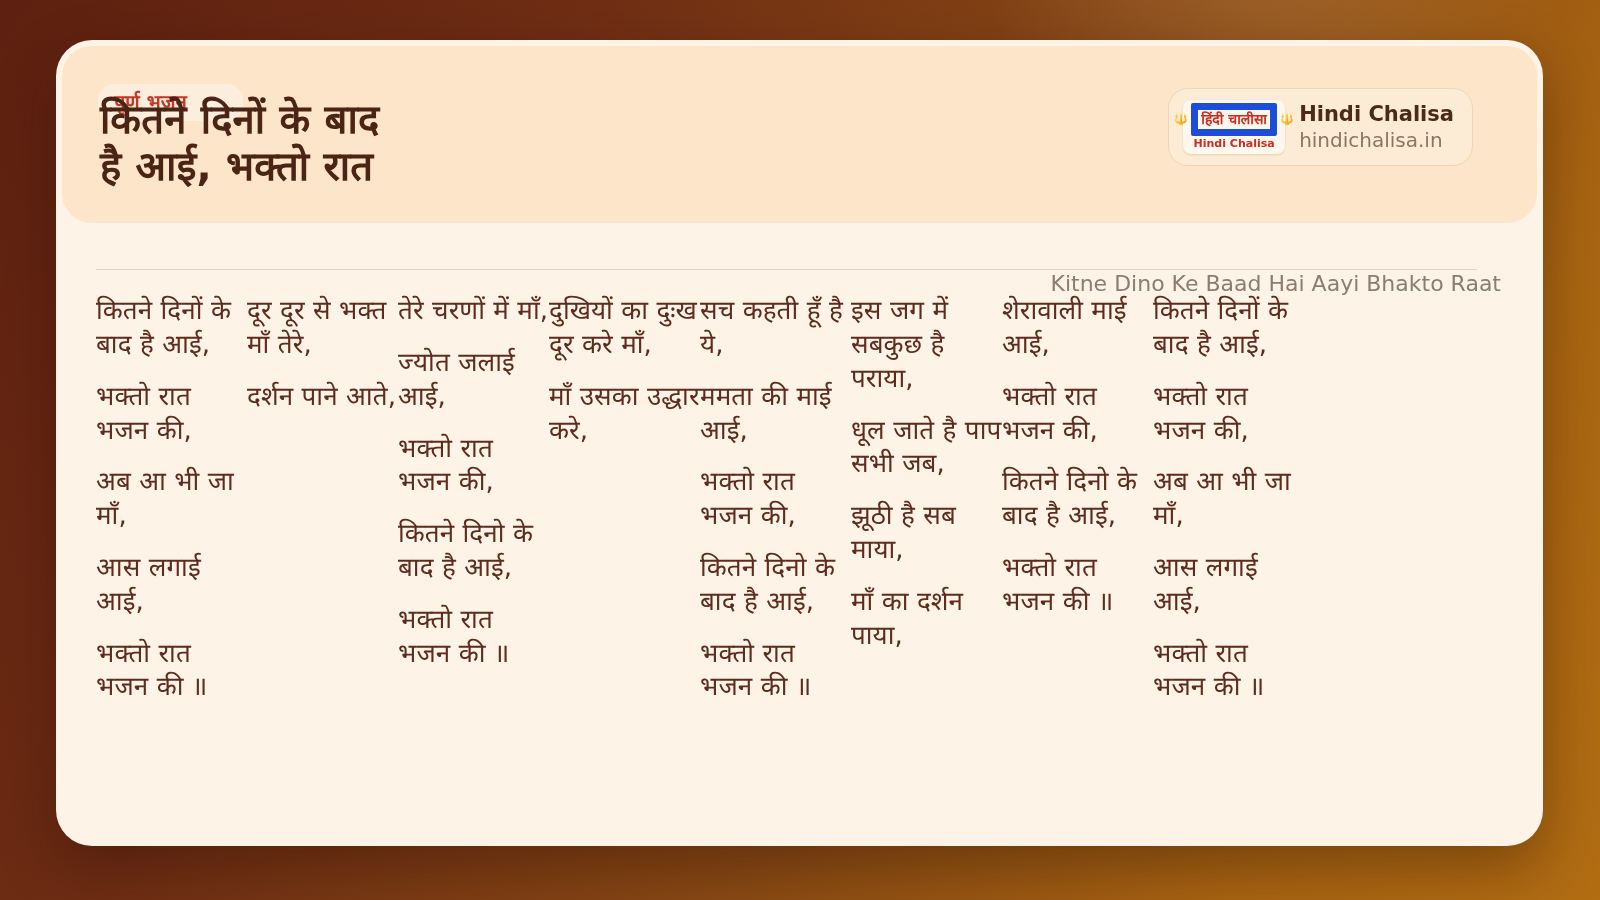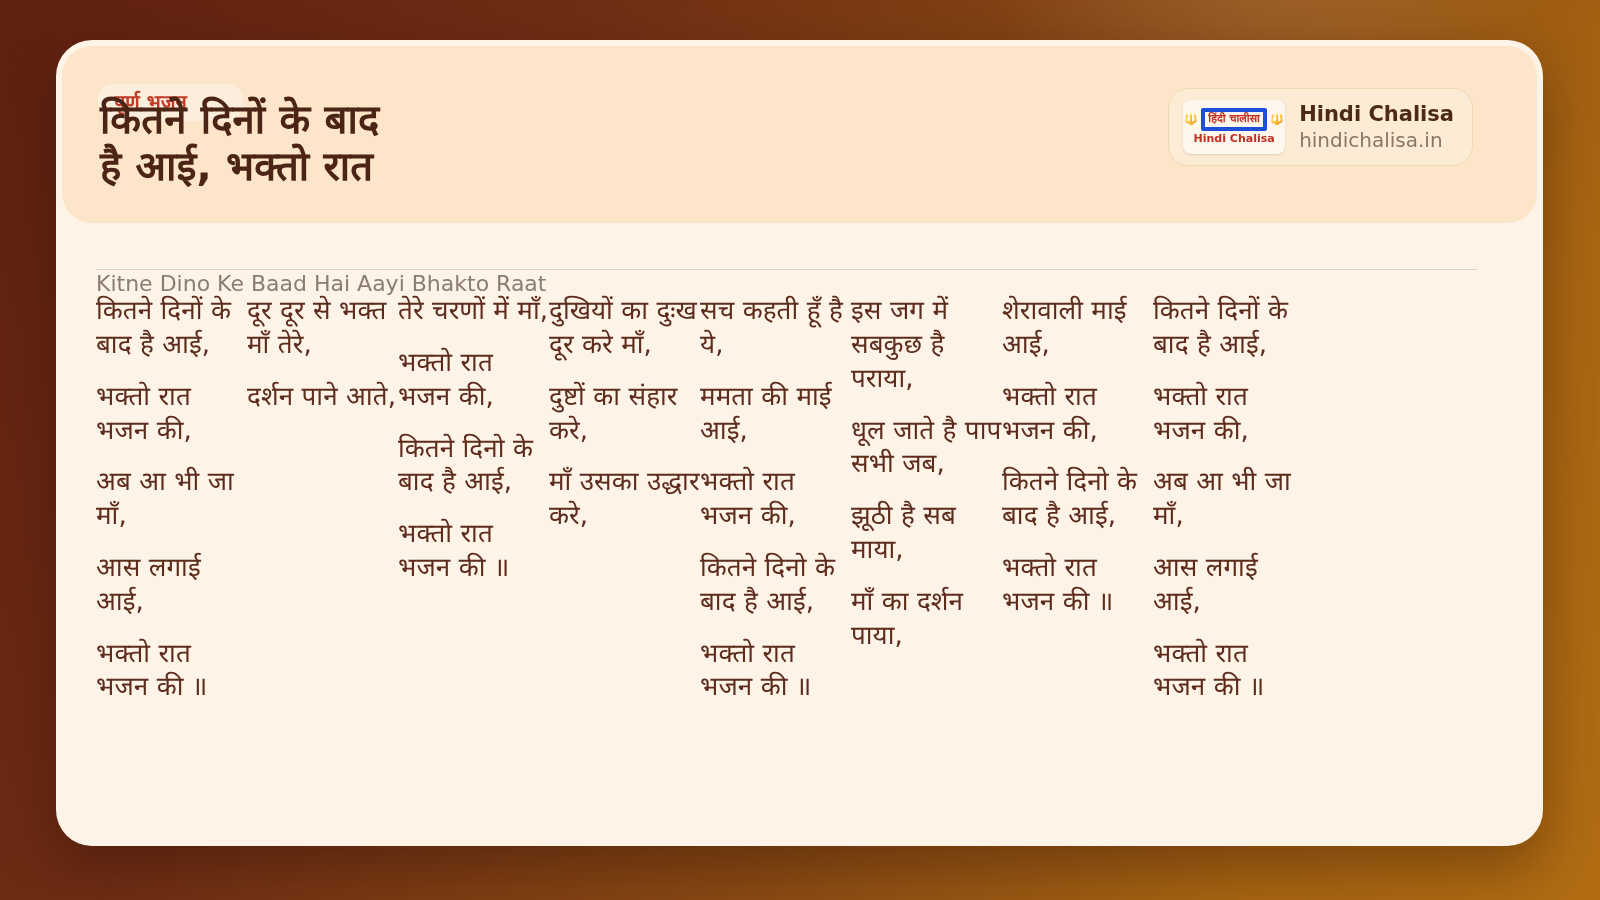--- a/index.html
+++ b/index.html
@@ -79,24 +79,24 @@
     gap: 1px;
     box-shadow: 0 1px 2px rgba(120,60,20,0.15);
   }
   .logo-row {
     display: flex;
     align-items: center;
     gap: 3px;
   }
   .logo-trident { font-size: 11px; line-height: 1; filter: hue-rotate(0deg); color: #e07b20; }
   .logo-hindi {
-    font-size: 11px;
+    font-size: 14px;
     font-weight: bold;
     color: #c42f22;
-    border: 4px solid #1d4ed8;
+    border: 7px solid #1d4ed8;
     border-radius: 2px;
     padding: 0 3px;
     line-height: 1.35;
     white-space: nowrap;
   }
   .logo-latin {
     font-size: 11px;
     font-weight: bold;
     color: #c42f22;
     line-height: 1.2;
@@ -125,20 +125,21 @@
     margin-top: 46px;
     border: none;
     border-top: 1px solid #e4d3c2;
     width: 1381px;
   }
   .subtitle {
     margin-top: 2px;
     color: #8c7c71;
     font-size: 22px;
     line-height: 1.1;
+    text-align: right;
   }
   .columns {
     margin-top: -2px;
     display: flex;
   }
   .col { width: 151px; flex: 0 0 auto; }
   .stanza {
     color: #5d2c1d;
     font-size: 26px;
     line-height: 1.3;
@@ -187,27 +188,27 @@
         <p class="stanza">अब आ भी जा माँ,</p>
         <p class="stanza">आस लगाई आई,</p>
         <p class="stanza">भक्तो रात भजन की ॥</p>
       </div>
       <div class="col">
         <p class="stanza">दूर दूर से भक्त माँ तेरे,</p>
         <p class="stanza">दर्शन पाने आते,</p>
       </div>
       <div class="col">
         <p class="stanza">तेरे चरणों में माँ,</p>
+        <p class="stanza">ज्योत जलाई आई,</p>
         <p class="stanza">भक्तो रात भजन की,</p>
         <p class="stanza">कितने दिनो के बाद है आई,</p>
         <p class="stanza">भक्तो रात भजन की ॥</p>
       </div>
       <div class="col">
         <p class="stanza">दुखियों का दुःख दूर करे माँ,</p>
-        <p class="stanza">दुष्टों का संहार करे,</p>
         <p class="stanza">माँ उसका उद्धार करे,</p>
       </div>
       <div class="col">
         <p class="stanza">सच कहती हूँ है ये,</p>
         <p class="stanza">ममता की माई आई,</p>
         <p class="stanza">भक्तो रात भजन की,</p>
         <p class="stanza">कितने दिनो के बाद है आई,</p>
         <p class="stanza">भक्तो रात भजन की ॥</p>
       </div>
       <div class="col">

